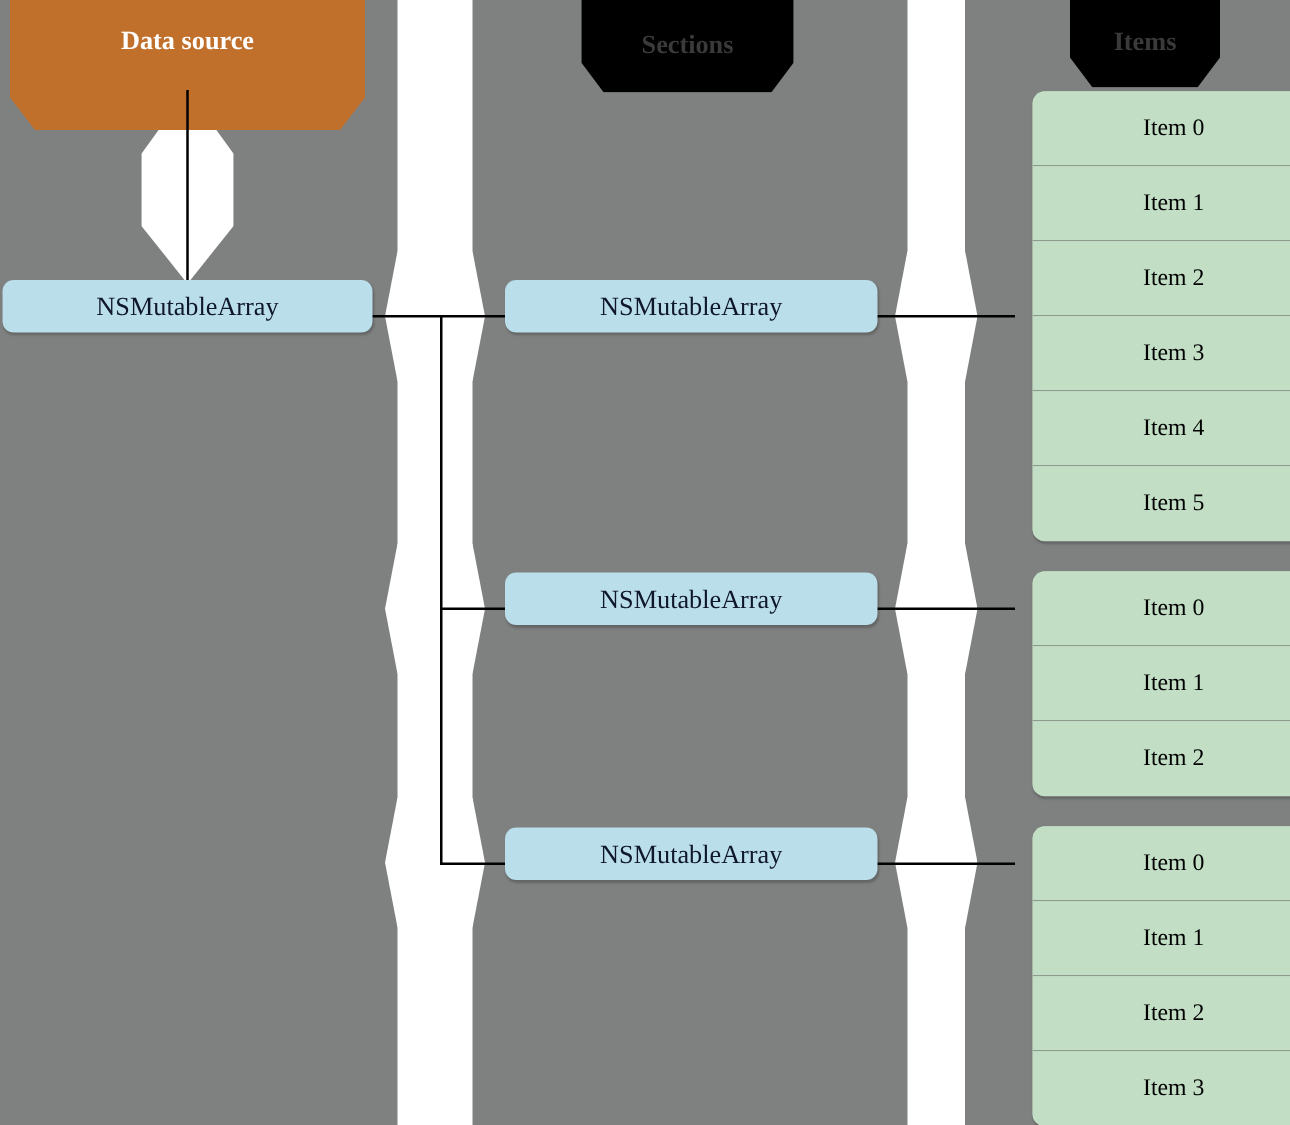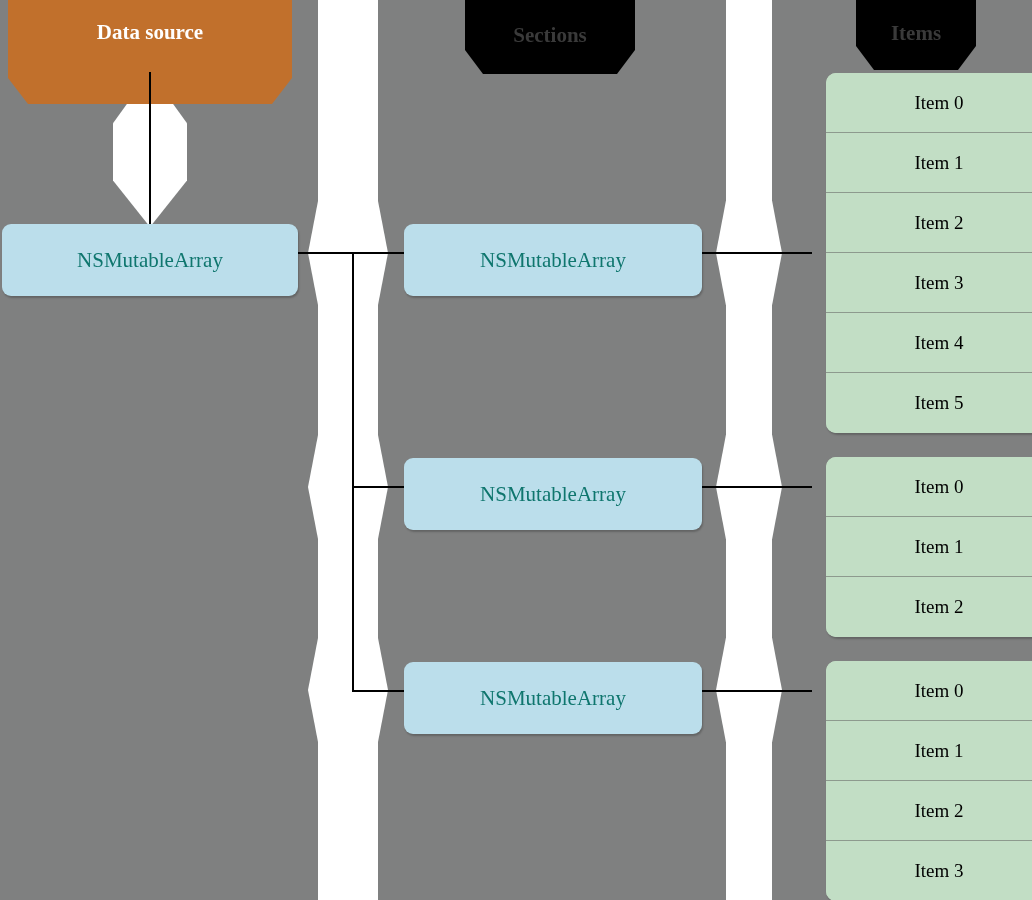--- a/index.html
+++ b/index.html
@@ -71,24 +71,24 @@
     height: 128px;
     -webkit-clip-path: polygon(18px 0, calc(100% - 18px) 0, 100% 24px, 100% calc(100% - 24px), calc(100% - 18px) 100%, 18px 100%, 0 calc(100% - 24px), 0 24px);
     clip-path: polygon(18px 0, calc(100% - 18px) 0, 100% 24px, 100% calc(100% - 24px), calc(100% - 18px) 100%, 18px 100%, 0 calc(100% - 24px), 0 24px);
     padding-bottom: 24px;
   }
 
   
   .arraybox {
     background: #bbdeeb;
     border-radius: 9px;
-    color: #0f766e;
+    color: #0f172a;
     font-size: 21px;
     box-shadow: 1px 2px 2px rgba(0,0,0,0.22);
-    height: 72px;
+    height: 42px;
   }
   .arraybox.col1 { left: 2px;   width: 296px; }
   .arraybox.col2 { left: 404px; width: 298px; }
 
   
   .itemgroup {
     position: absolute;
     left: 806px;
     width: 226px;
     border-radius: 10px;

